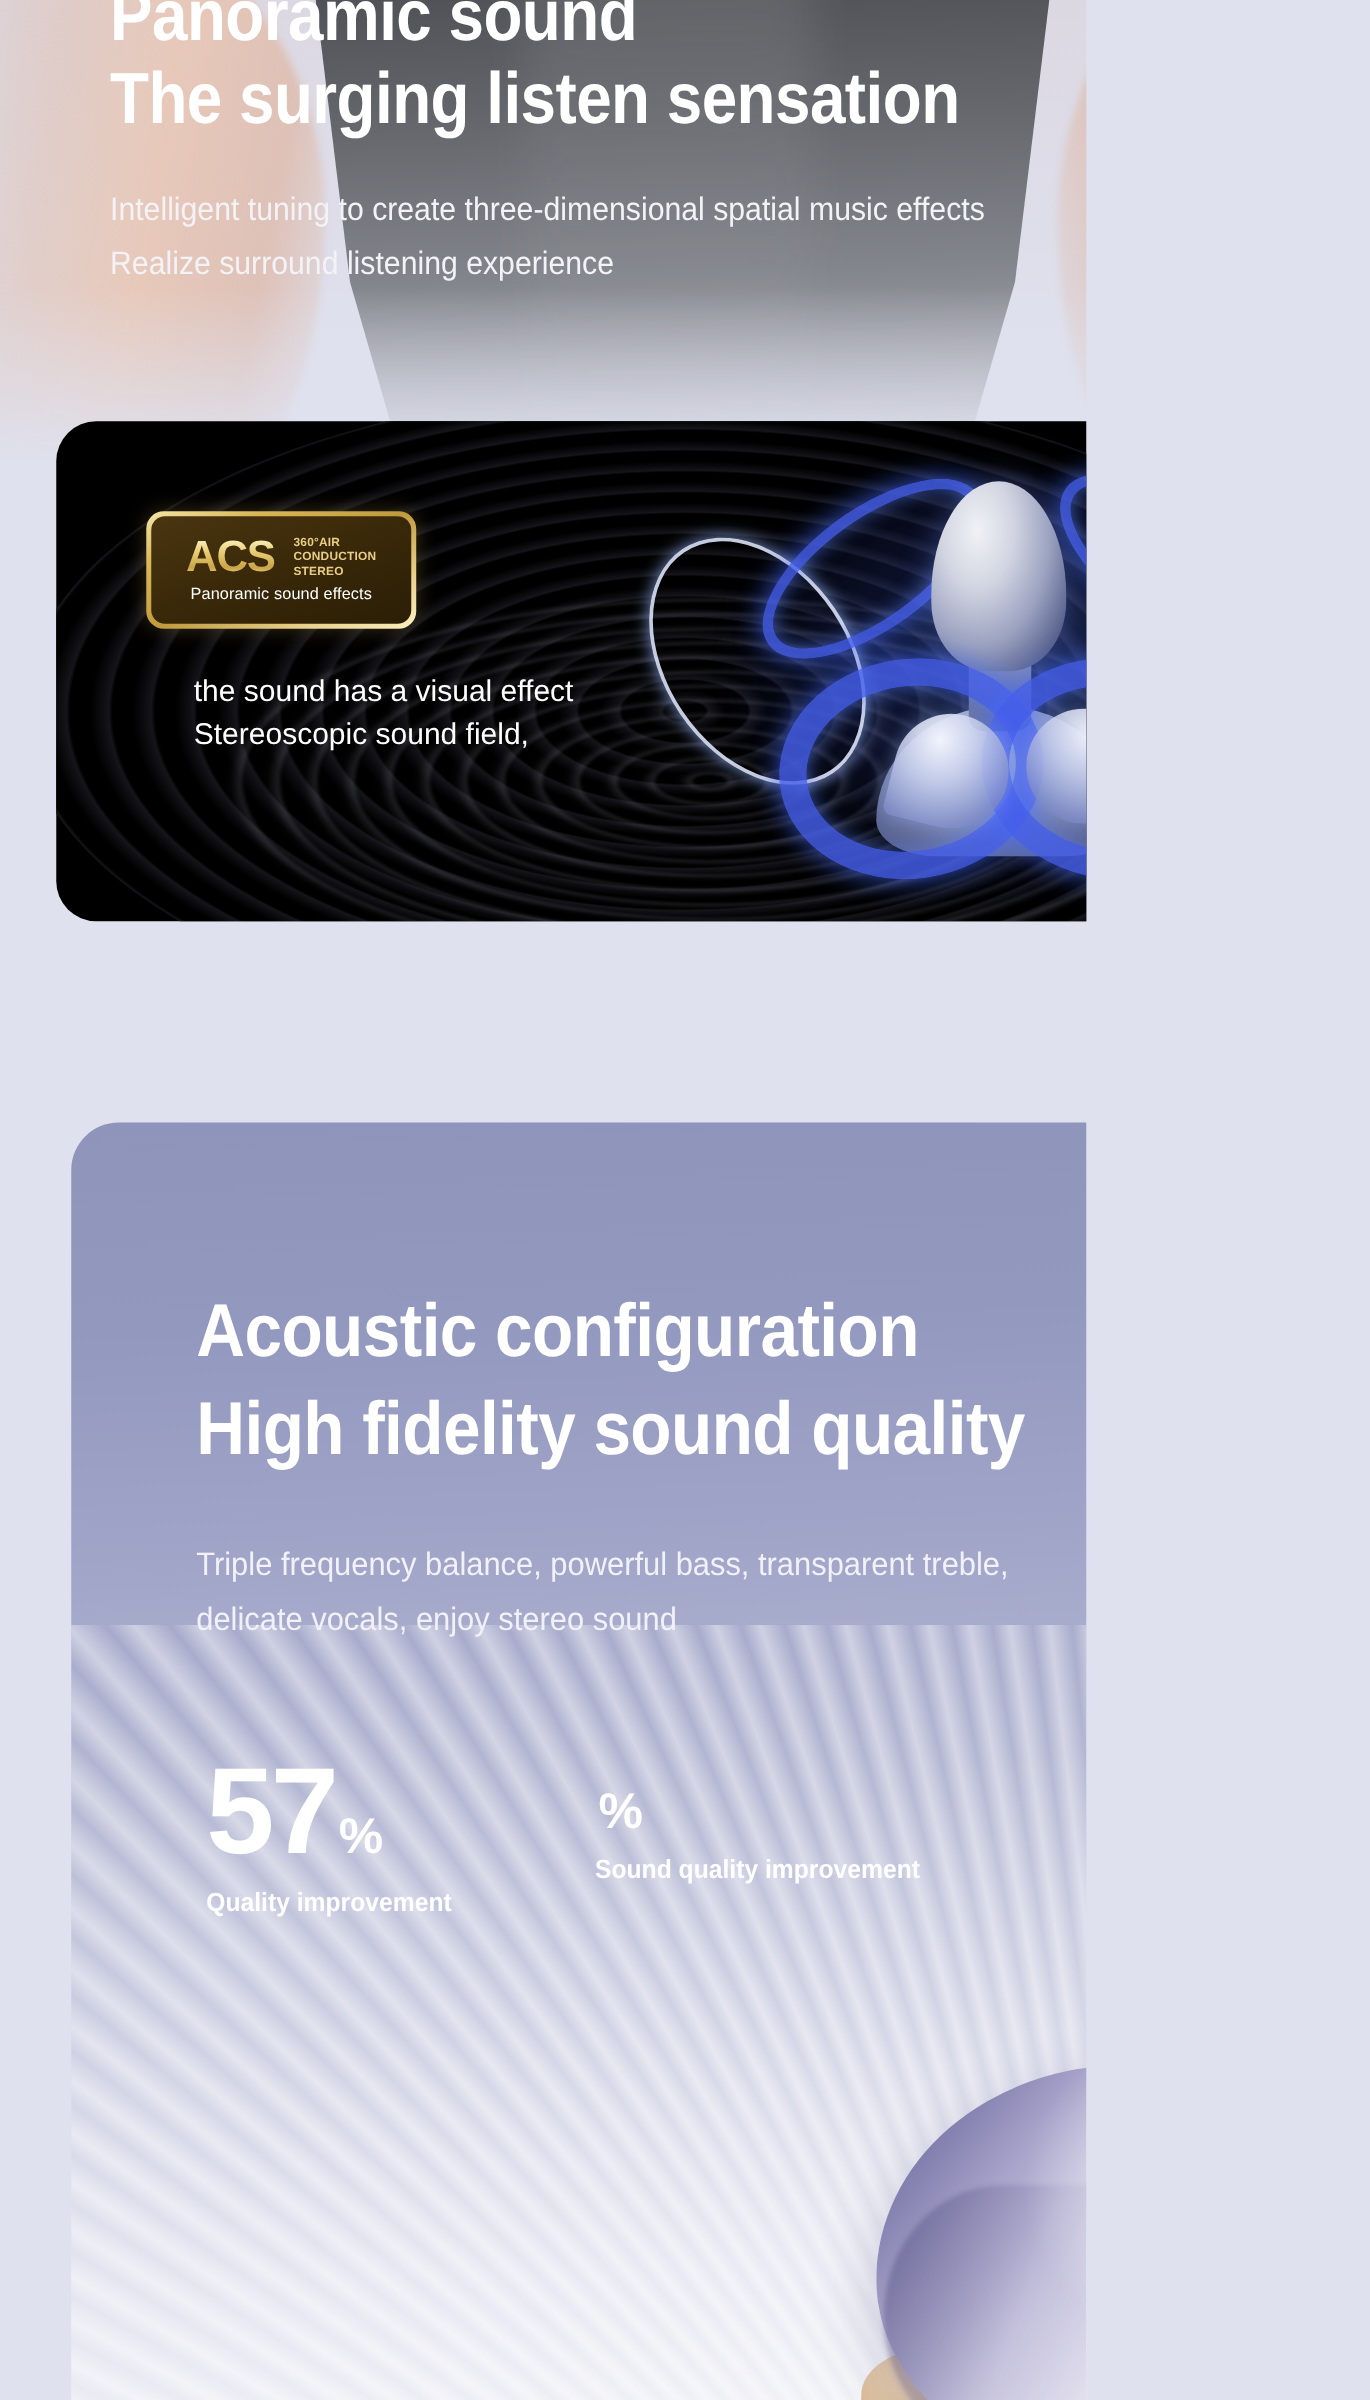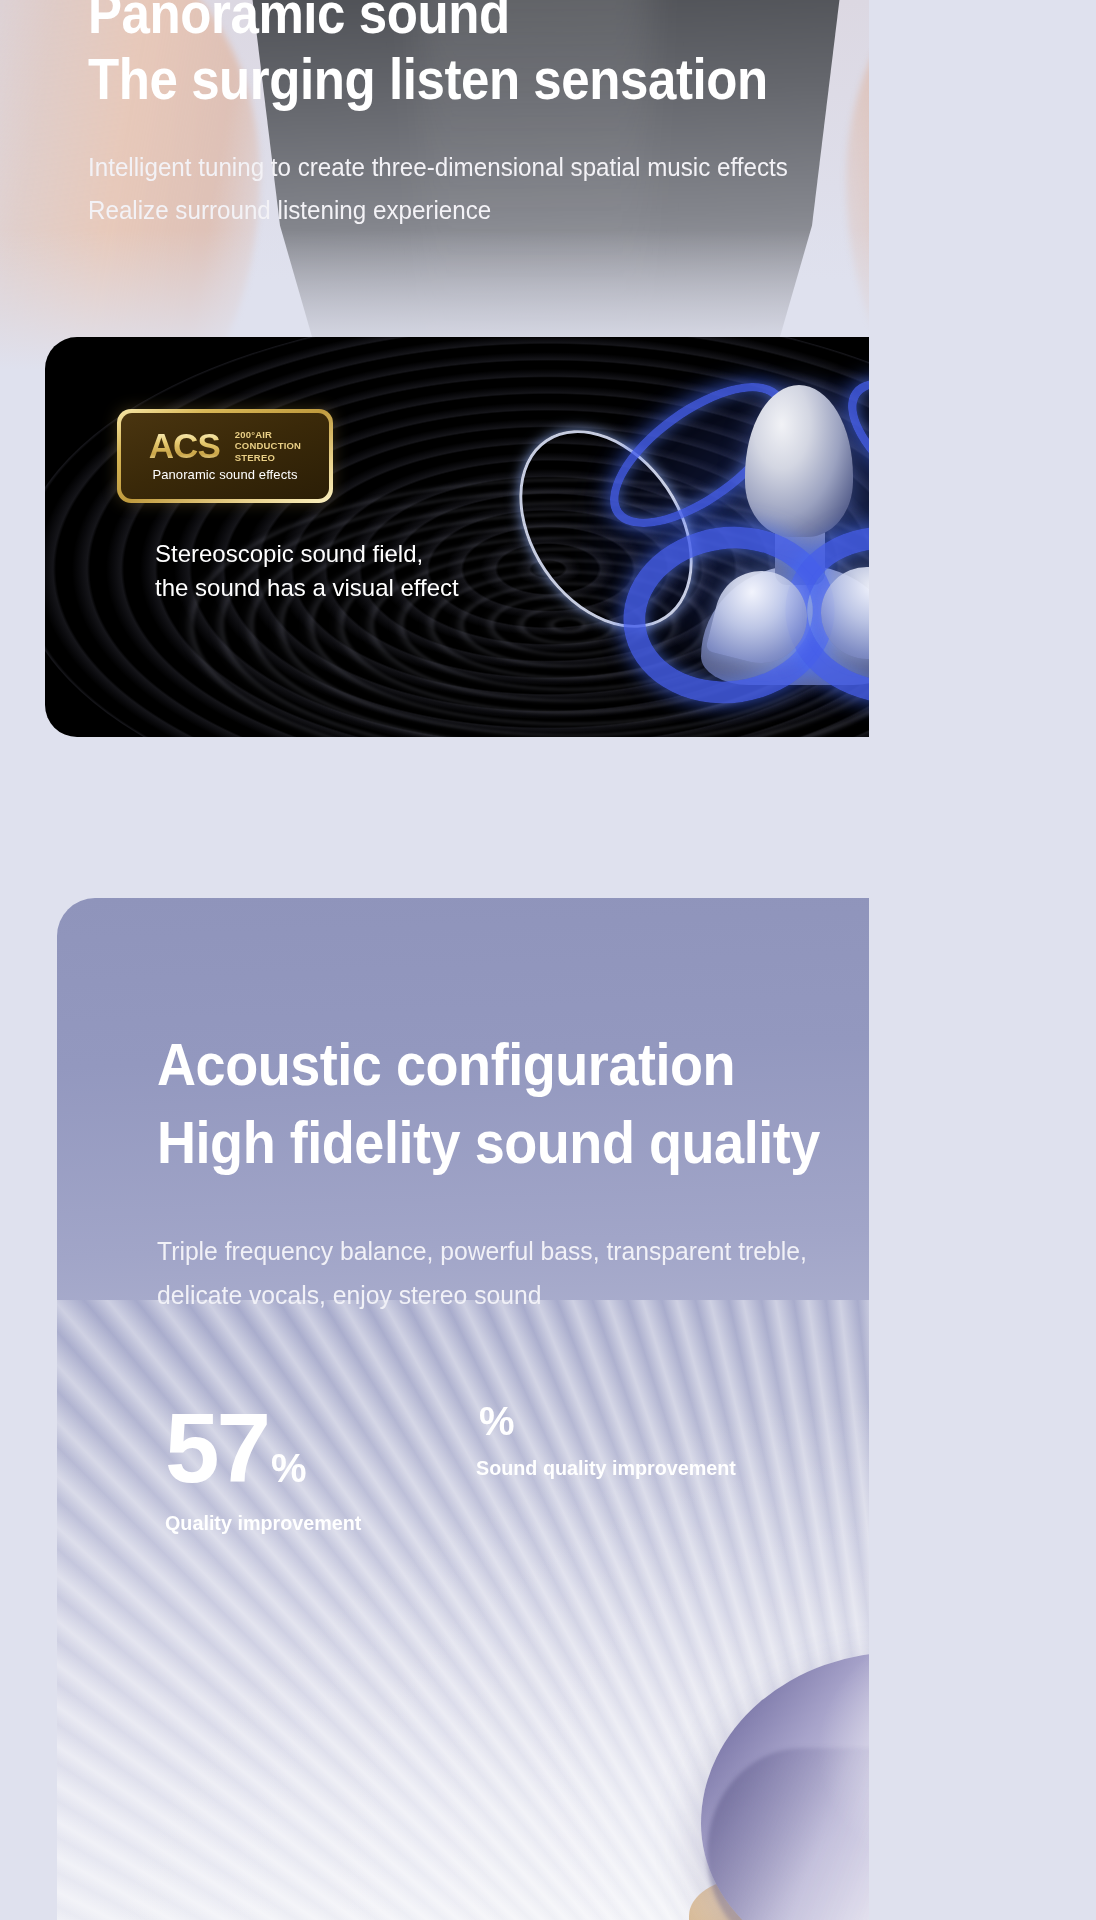--- a/index.html
+++ b/index.html
@@ -356,21 +356,21 @@
   .hifi-sub {
     margin-top:48px;
     font-size:26px;
     color:#f1f1f7;
     line-height:1.62;
     transform:scaleX(0.95);
     transform-origin:left center;
     white-space:nowrap;
   }
 
-  .stats { display:flex; gap:50px; margin-top:86px; }
+  .stats { display:flex; gap:50px; margin-top:86px;align-items:center; }
   .stat-num {
     display:flex;
     align-items:baseline;
     font-weight:bold;
     color:#ffffff;
     line-height:0.95;
   }
   .stat-value { font-size:98px; letter-spacing:-3px; }
   .stat-unit  { font-size:40px; margin-left:3px; }
   .stat-label {
@@ -489,32 +489,32 @@
       <div class="ring ring-lr"></div>
       <div class="bud bud-l"></div>
       <div class="bud bud-r"></div>
     </div>
 
     <div class="acs-badge">
       <div class="acs-inner">
         <div class="acs-row">
           <div class="acs-logo">ACS</div>
           <div class="acs-spec">
-            <div>200°AIR</div>
+            <div>360°AIR</div>
             <div>CONDUCTION</div>
             <div>STEREO</div>
           </div>
         </div>
         <div class="acs-caption">Panoramic sound effects</div>
       </div>
     </div>
 
     <div class="acs-tagline">
+      <div>the sound has a visual effect</div>
       <div>Stereoscopic sound field,</div>
-      <div>the sound has a visual effect</div>
     </div>
   </section>
 
   <section class="hifi-card">
     <div class="rays-soft"></div>
     <div class="rays"></div>
 
     <div class="hifi-content">
       <h2 class="hifi-title">Acoustic configuration</h2>
       <h2 class="hifi-title">High fidelity sound quality</h2>

